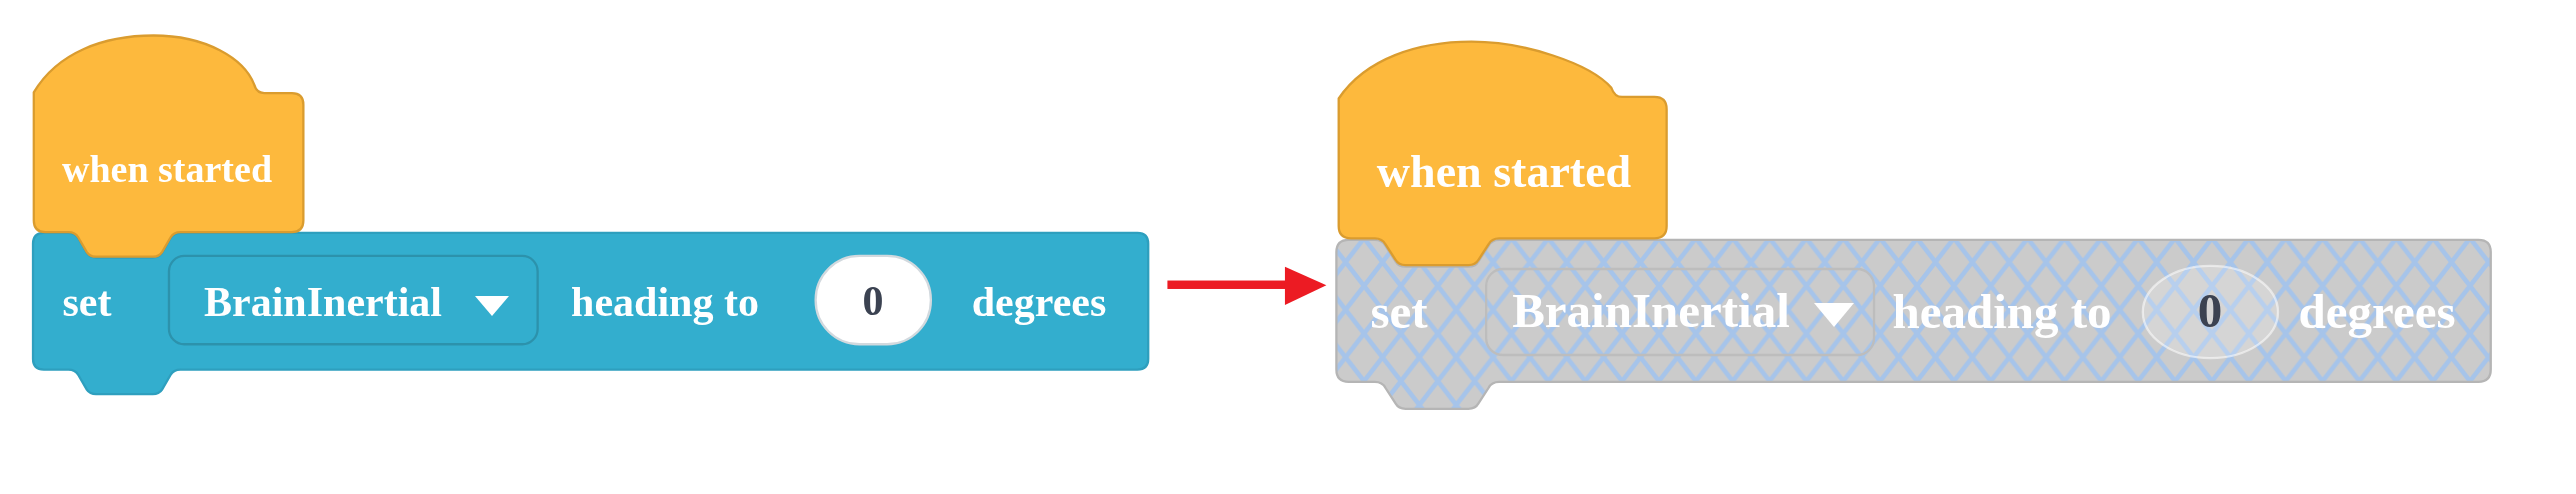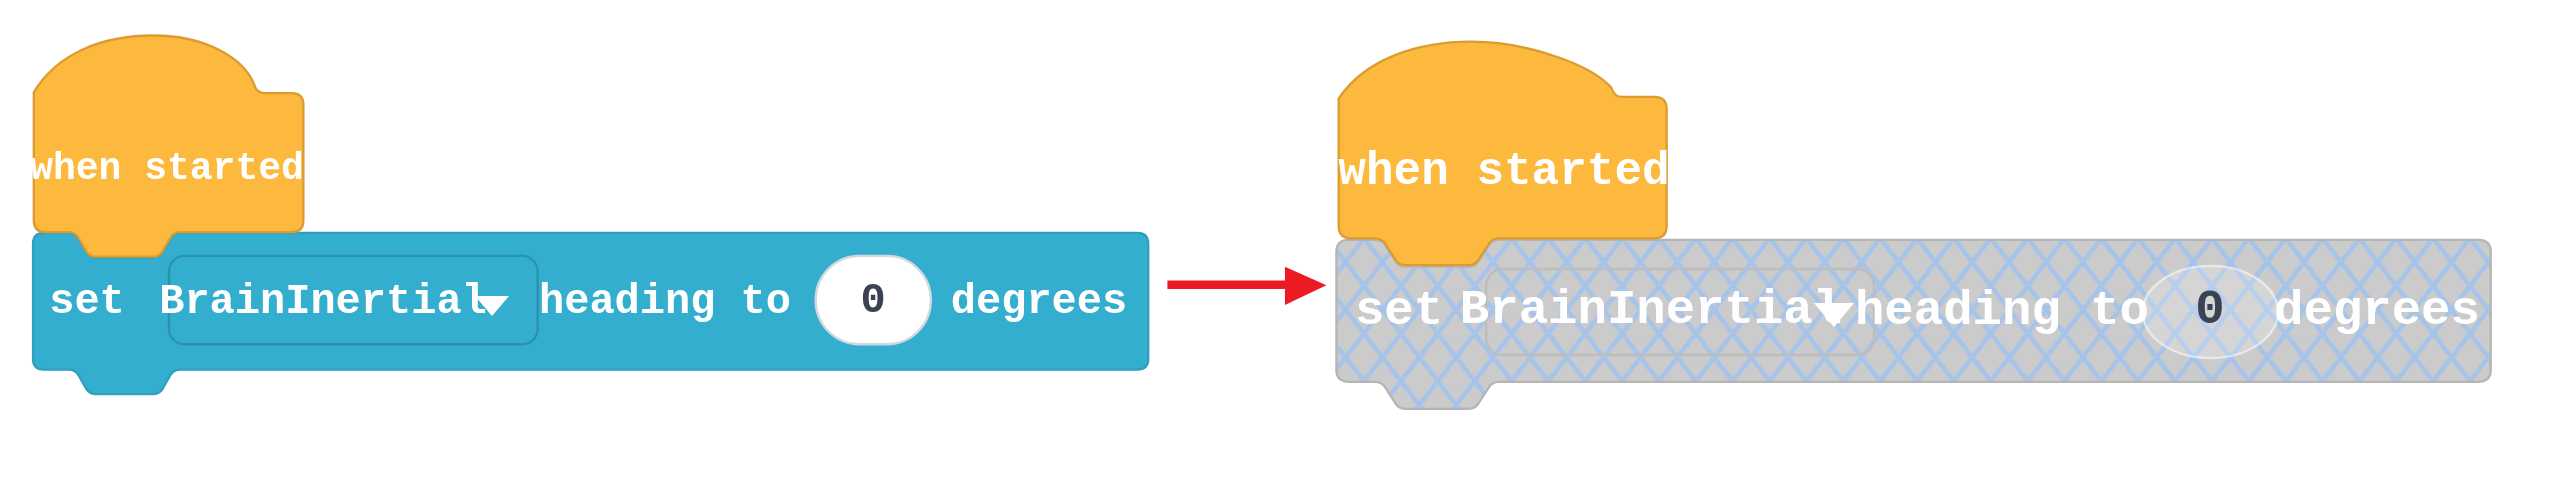--- a/index.html
+++ b/index.html
@@ -1,20 +1,20 @@
 <!DOCTYPE html>
 <html style="font-size:12.3px"><head>
 <meta charset="utf-8">
 <style>
   html,body{margin:0;padding:0;background:#ffffff;}
   #canvas{
     position:relative;
     width:2576px;height:495px;
     background:#ffffff;
-    font-family:Liberation Mono, monospace;
+    font-family:Liberation Serif, serif;
     overflow:hidden;
   }
   #shapes{position:absolute;left:0;top:0;}
   .txt{
     position:absolute;
     transform:translate(-50%,-50%);
     font-weight:700;
     color:#ffffff;
     white-space:nowrap;
     line-height:1;

